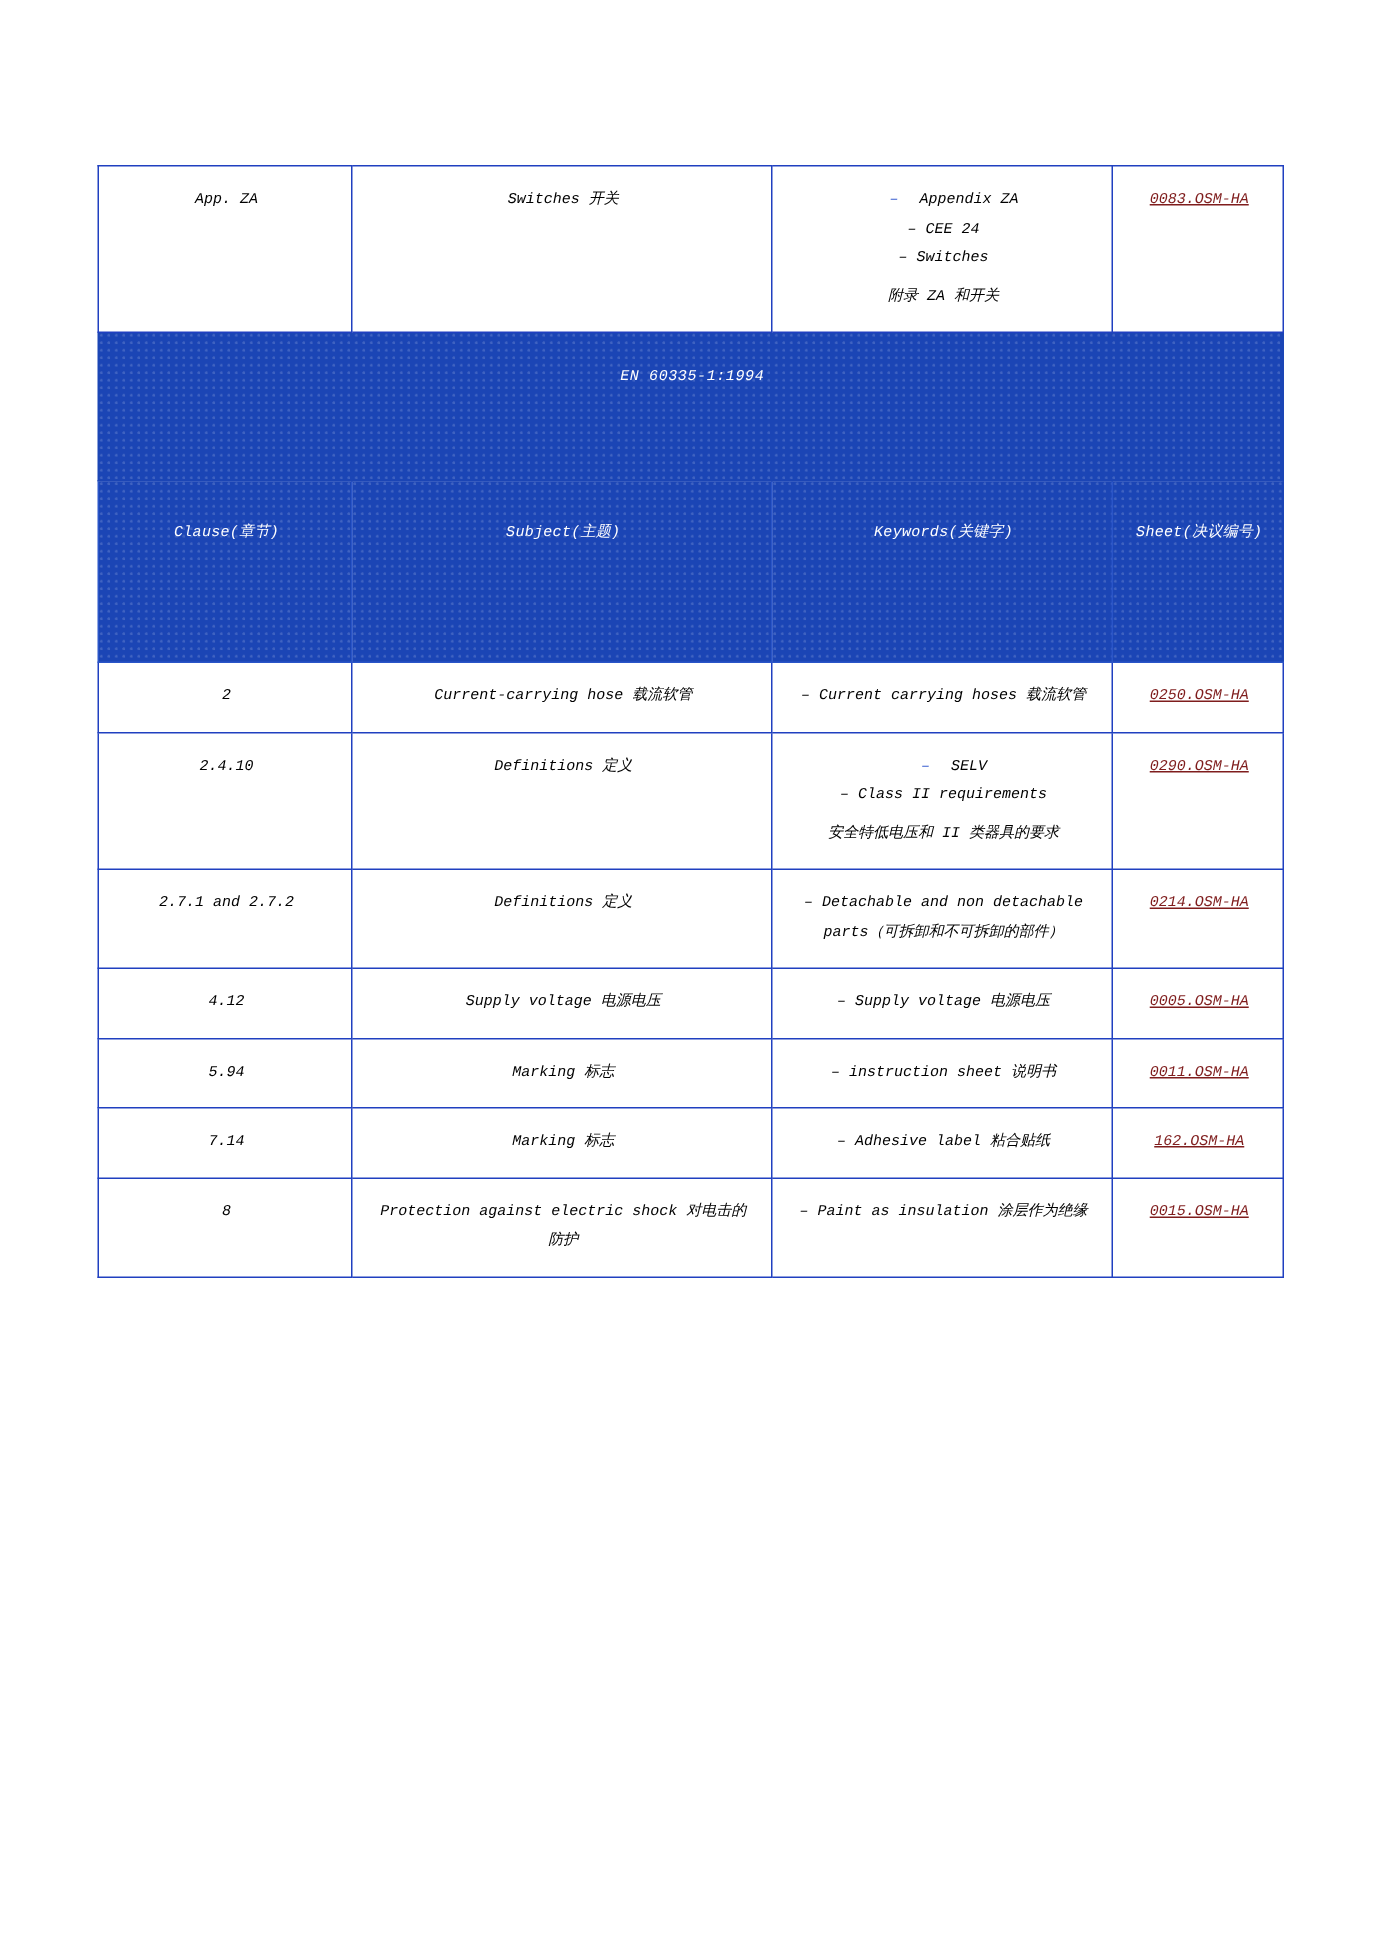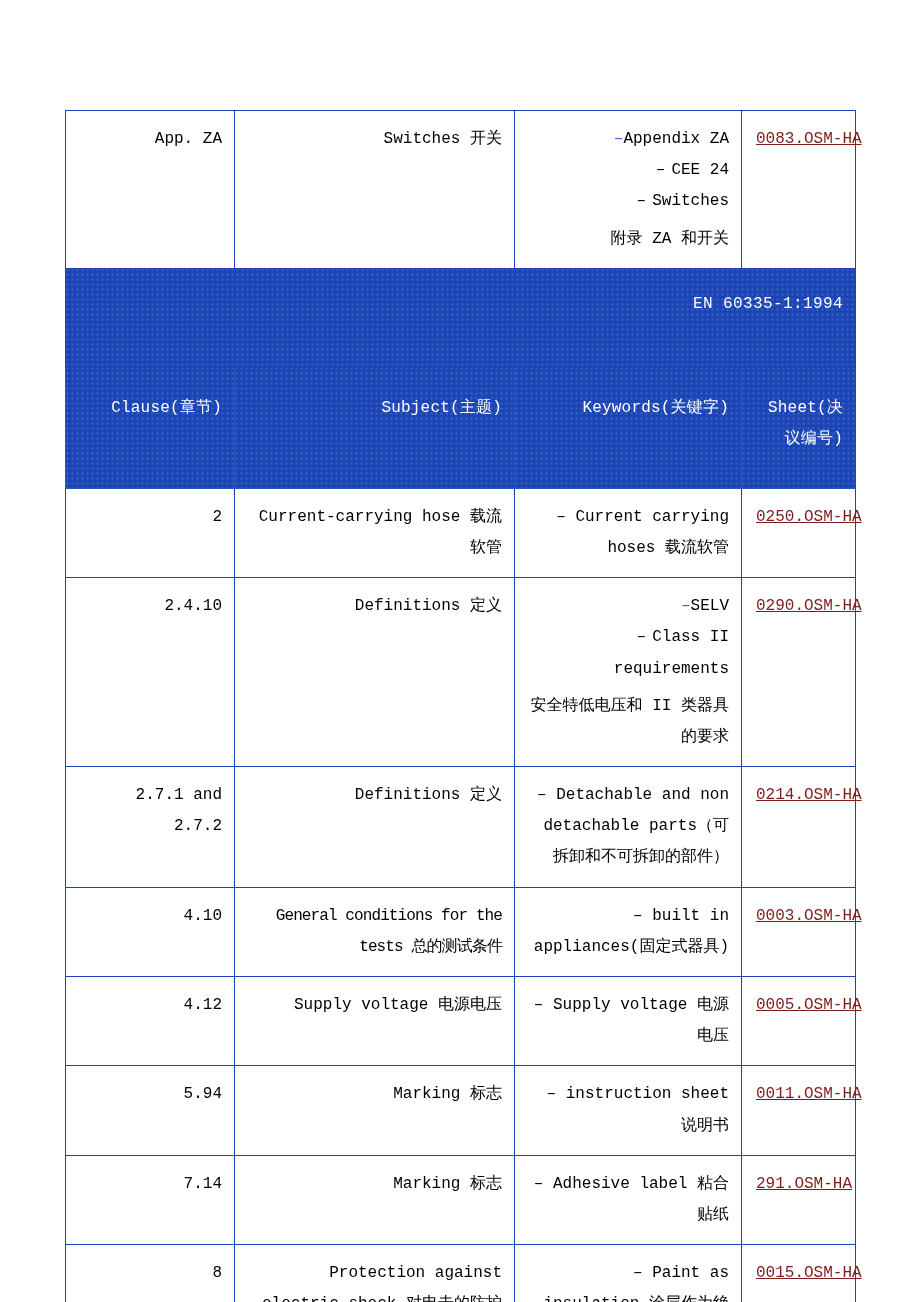--- a/index.html
+++ b/index.html
@@ -33,25 +33,26 @@
     border-collapse: collapse;
     width: 790px;
     table-layout: fixed;
   }
 
   table.doc-table td,
   table.doc-table th {
     border: 1px solid #2040C0;
     vertical-align: top;
     padding: 13px 12px 13px 14px;
-    font-size: 16px;
+    font-size: 10px;
     line-height: 1.95;
     color: #000000;
     font-weight: normal;
-    text-align: right;
+    text-align: center;
+    font-style: italic;
   }
 
   
   col.c-clause   { width: 169px; }
   col.c-subject  { width: 280px; }
   col.c-keywords { width: 227px; }
   col.c-sheet    { width: 114px; }
 
   
   tr.band-title td {
@@ -206,32 +207,20 @@
             </td>
           <td>
               <span class="cell-text">Definitions 定义</span>
             </td>
           <td>
               <span class="cell-text">– Detachable and non detachable parts（可拆卸和不可拆卸的部件）</span>
             </td>
           <td><a href="#" class="sheet-link">0214.OSM-HA</a></td>
         </tr>
 
-        <tr>
-          <td>
-              <span class="cell-text">4.10</span>
-            </td>
-          <td>
-              <span class="cell-text condensed">General conditions for the tests 总的测试条件</span>
-            </td>
-          <td>
-              <span class="cell-text">– built in appliances(固定式器具)</span>
-            </td>
-          <td><a href="#" class="sheet-link">0003.OSM-HA</a></td>
-        </tr>
 
         <tr>
           <td>
               <span class="cell-text">4.12</span>
             </td>
           <td>
               <span class="cell-text">Supply voltage 电源电压</span>
             </td>
           <td>
               <span class="cell-text">– Supply voltage 电源电压</span>
@@ -256,21 +245,21 @@
         <tr>
           <td>
               <span class="cell-text">7.14</span>
             </td>
           <td>
               <span class="cell-text">Marking 标志</span>
             </td>
           <td>
               <span class="cell-text">– Adhesive label 粘合贴纸</span>
             </td>
-          <td><a href="#" class="sheet-link">291.OSM-HA</a></td>
+          <td><a href="#" class="sheet-link">162.OSM-HA</a></td>
         </tr>
 
         <tr>
           <td>
               <span class="cell-text">8</span>
             </td>
           <td>
               <span class="cell-text">Protection against electric shock 对电击的防护</span>
             </td>
           <td>

